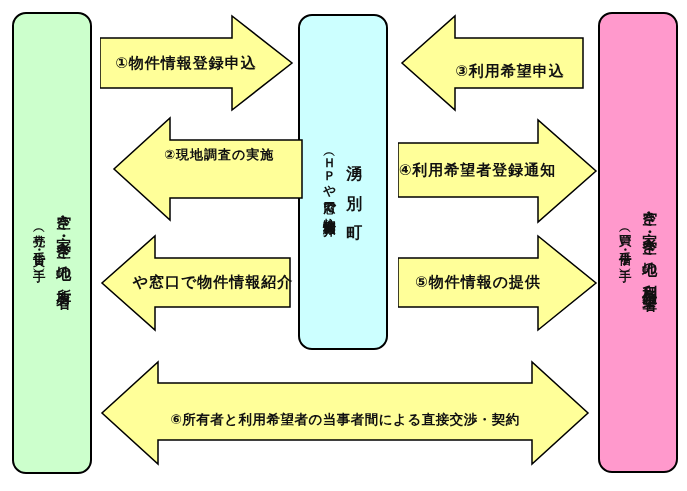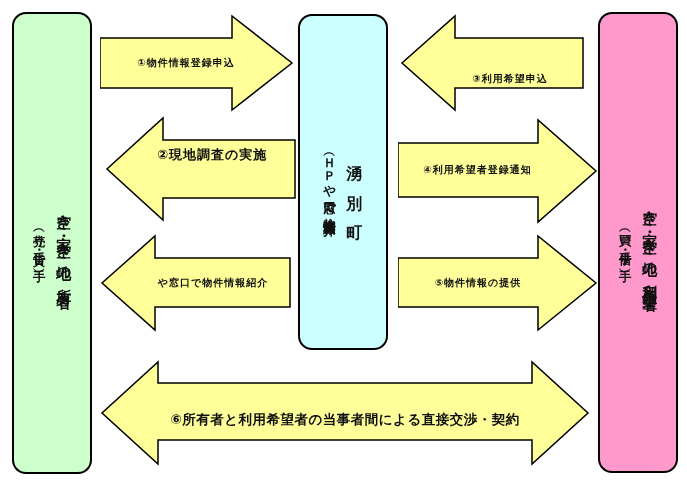--- a/index.html
+++ b/index.html
@@ -24,21 +24,21 @@
     writing-mode:vertical-rl;text-orientation:mixed;
     font-weight:bold;font-size:12.5px;letter-spacing:1px;line-height:1.1;white-space:nowrap;
   }
   .town-title{font-size:16px;letter-spacing:1.9em;margin-top:1.9em;}
   .upright{text-orientation:upright;}
   
   .arrow{position:absolute;}
   .arrow svg{position:absolute;left:0;top:0;display:block;}
   .alabel{
     position:absolute;display:flex;align-items:center;justify-content:center;
-    font-weight:bold;font-size:10px;letter-spacing:1px;white-space:nowrap;color:#111;
+    font-weight:bold;font-size:15px;letter-spacing:1px;white-space:nowrap;color:#111;
   }
   .alabel2{
     position:absolute;font-weight:bold;font-size:13px;letter-spacing:1px;
     line-height:29px;white-space:nowrap;color:#111;
   }
   .alabel2 .l2{padding-left:14px;}
   .a6label{font-size:13.5px;letter-spacing:0.5px;}
 </style>
 </head>
 <body>
@@ -60,34 +60,34 @@
     <div class="vsub">（買い手・借り手）</div>
   </div>
 
   <div class="arrow" style="left:100px;top:14px;width:195px;height:98px;">
     <svg width="195" height="98" viewBox="0 0 195 98">
       <polygon points="0,24 132,24 132,2 192,49 132,96 132,74 0,74" fill="#ffff99" stroke="#000" stroke-width="1.5"></polygon>
     </svg>
     <div class="alabel" style="left:6px;top:24px;width:160px;height:50px;">①物件情報登録申込</div>
   </div>
 
-  <div class="arrow" style="left:105px;top:116px;width:192px;height:106px;">
+  <div class="arrow" style="left:112px;top:116px;width:192px;height:106px;">
     <svg width="192" height="106" viewBox="0 0 192 106">
       <polygon points="190,24 58,24 58,2 2,53 58,104 58,82 190,82" fill="#ffff99" stroke="#000" stroke-width="1.5"></polygon>
     </svg>
     <div class="alabel2" style="left:52px;top:24px;height:58px;">
       <div class="l1">②現地調査の実施</div>
     </div>
   </div>
 
   <div class="arrow" style="left:400px;top:14px;width:185px;height:98px;">
     <svg width="185" height="98" viewBox="0 0 185 98">
       <polygon points="183,24 55,24 55,2 2,49 55,96 55,74 183,74" fill="#ffff99" stroke="#000" stroke-width="1.5"></polygon>
     </svg>
-    <div class="alabel" style="left:45px;top:40px;width:130px;height:50px;">③利用希望申込</div>
+    <div class="alabel" style="left:45px;top:32px;width:130px;height:50px;">③利用希望申込</div>
   </div>
 
   <div class="arrow" style="left:398px;top:118px;width:200px;height:106px;">
     <svg width="200" height="106" viewBox="0 0 200 106">
       <polygon points="0,25 140,25 140,2 198,53 140,104 140,79 0,79" fill="#ffff99" stroke="#000" stroke-width="1.5"></polygon>
     </svg>
     <div class="alabel" style="left:2px;top:25px;width:155px;height:54px;text-align:right;">④利用希望者登録通知</div>
   </div>
 
   <div class="arrow" style="left:100px;top:234px;width:192px;height:98px;">

